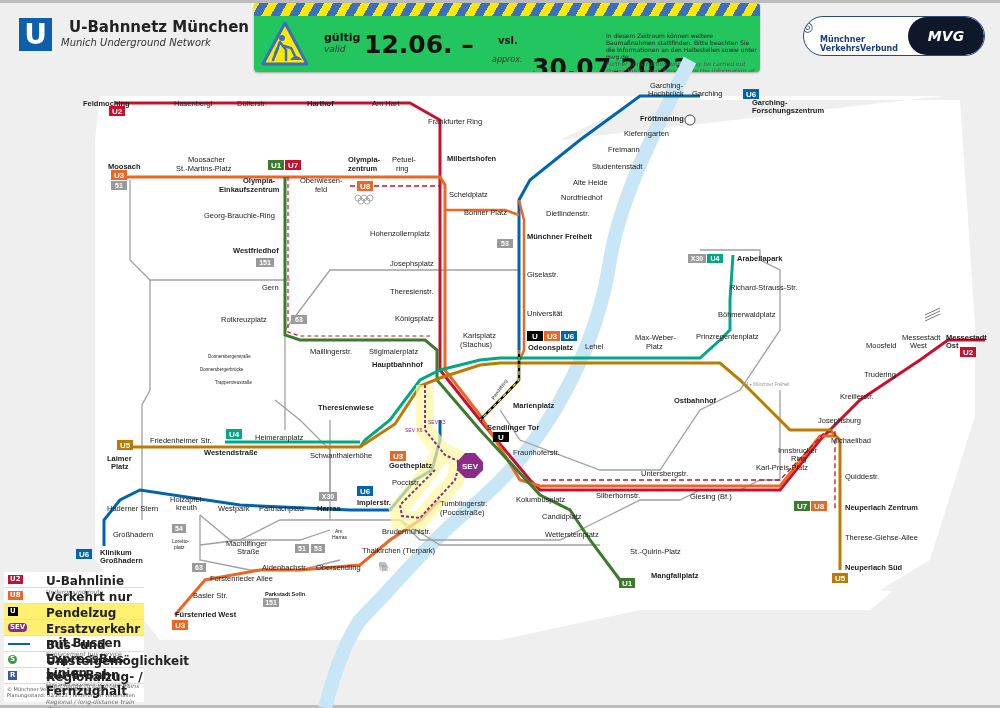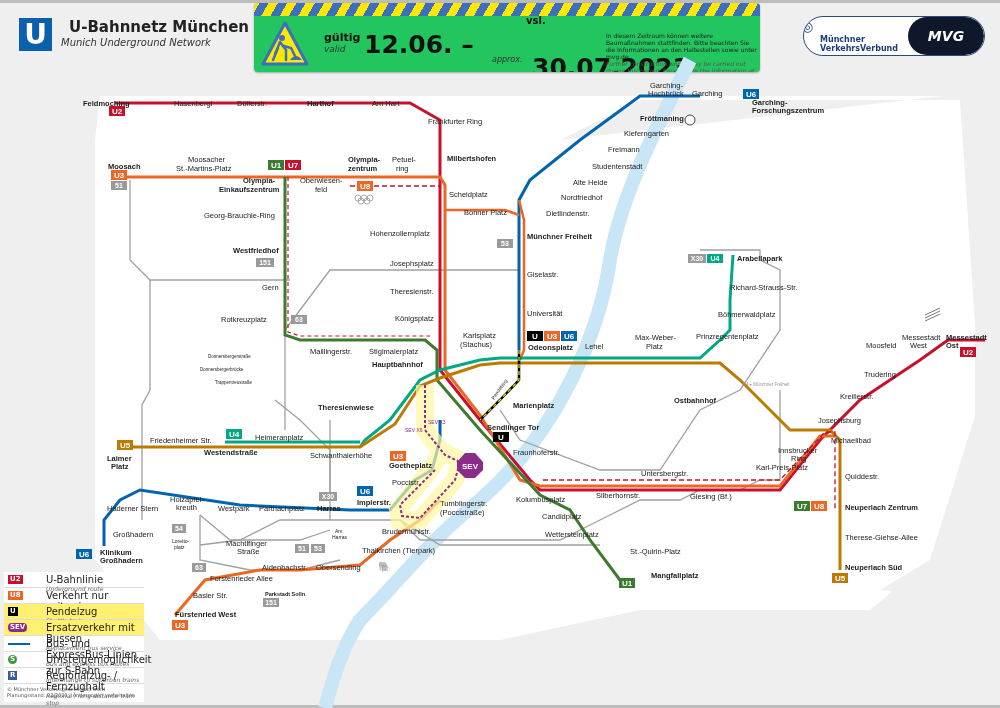--- a/index.html
+++ b/index.html
@@ -7,34 +7,34 @@
   .page { position:absolute; left:0; top:3px; width:1000px; height:702px; background:#efefef; }
   .header-logo { position:absolute; left:19px; top:18px; width:33px; height:33px; background:#0b5fad; color:#fff; font:bold 28px "DejaVu Sans", sans-serif; text-align:center; line-height:33px; }
   .header-title { position:absolute; left:61px; top:18px; font:bold 15px "DejaVu Sans", sans-serif; color:#222;margin-left:8px; }
   .header-sub { position:absolute; left:61px; top:37px; font:italic 10px "DejaVu Sans", sans-serif; color:#333; }
   .banner { position:absolute; left:254px; top:3px; width:506px; height:69px; background:#22c55e; border-radius:4px; overflow:hidden; box-shadow:0 1px 2px rgba(0,0,0,.3); }
   .banner-stripes { position:absolute; left:0; top:0; right:0; height:13px; background:repeating-linear-gradient(-60deg,#3d6fbf 0 8px,#ffe800 8px 16px); }
   .banner-icon { position:absolute; left:6px; top:17px; width:50px; height:48px; }
   .banner-valid { position:absolute; left:70px; top:28px; font:bold 11px "DejaVu Sans", sans-serif; color:#111; }
   .banner-valid-en { position:absolute; left:70px; top:41px; font:italic 9px "DejaVu Sans", sans-serif; color:#333; }
   .banner-date1 { position:absolute; left:110px; top:27px; font:bold 25px "DejaVu Sans", sans-serif; color:#111; }
-  .banner-vsl { position:absolute; left:244px; top:12px; font:bold 10px "DejaVu Sans", sans-serif; color:#111;margin-left:28px; }
+  .banner-vsl { position:absolute; left:244px; top:32px; font:bold 10px "DejaVu Sans", sans-serif; color:#111; }
   .banner-approx { position:absolute; left:238px; top:52px; font:italic 8px "DejaVu Sans", sans-serif; color:#333; }
   .banner-date2 { position:absolute; left:278px; top:27px; font:bold 25px "DejaVu Sans", sans-serif; color:#111;margin-top:23px; }
   .banner-note { position:absolute; left:352px; top:29px; width:152px; font:6px "DejaVu Sans", sans-serif; color:#222; line-height:7px; }
   .banner-note-en { display:block; font-style:italic; color:#555; }
   .brand { position:absolute; left:803px; top:16px; width:180px; height:38px; background:#fff; border:1px solid #2a4a7a; border-radius:20px; overflow:hidden; }
   .brand-mvv { position:absolute; left:10px; top:18px; font:bold 8px "DejaVu Sans", sans-serif; color:#1b3d7a; line-height:9px; }
   .brand-mvv-icon { position:absolute; left:-2px; top:2px; font-size:13px; color:#1b3d7a; }
   .brand-mvg { position:absolute; right:0; top:0; width:76px; height:38px; background:#0f172a; border-radius:20px; color:#fff; font:italic bold 14px "DejaVu Sans", sans-serif; text-align:center; line-height:38px; }
   svg.map { position:absolute; left:0; top:0; }
   .legend { position:absolute; left:4px; top:572px; width:140px; height:130px; background:#fff; font:7px "DejaVu Sans", sans-serif; color:#222; }
   .legend-row { position:relative; height:15px; border-bottom:1px solid #ddd; padding-left:42px; }
   .legend-row.hl { background:#fff070; }
-  .legend-row .l1 { display:block; font-weight:normal; font-size:10px; padding-top:2px; }
+  .legend-row .l1 { display:block; font-weight:bold; font-size:12px; padding-top:2px; }
   .legend-row .l2 { display:block; font-style:italic; color:#666; font-size:6px; }
   .legend-sym { position:absolute; left:4px; top:3px; width:34px; height:10px; }
   .legend-foot { font-size:5px; color:#555; padding:2px 3px; line-height:6px; }
   .badge { display:inline-block; font:bold 7px "DejaVu Sans", sans-serif; color:#fff; padding:0 2px; line-height:9px; }
 </style>
 </head>
 <body>
 
 <div class="page"></div>
 

